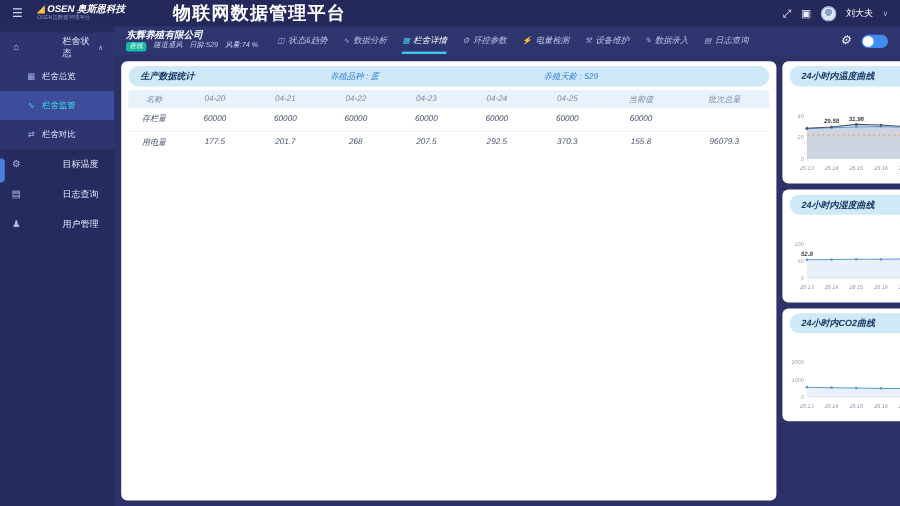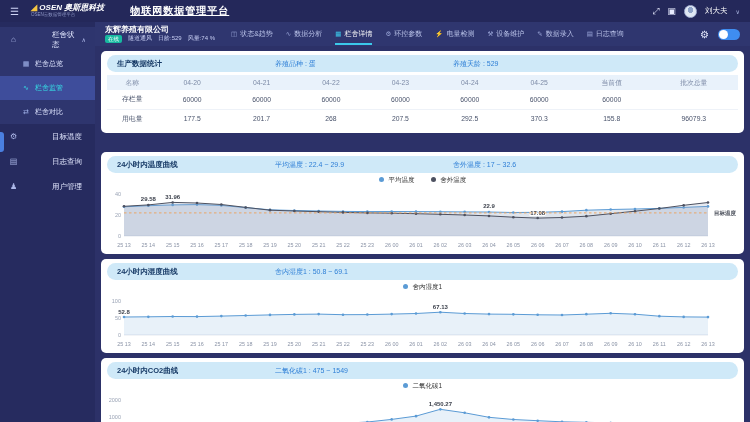--- a/index.html
+++ b/index.html
@@ -7,21 +7,21 @@
     font-family:"Liberation Sans", sans-serif; }
 
   
   .topbar { height:22px; background:#24285a; display:flex; align-items:center;
     padding:0 10px; gap:8px; position:relative; z-index:5; }
   .menu-icon { color:#cfd5f5; font-size:10px; cursor:pointer; }
   .logo { display:flex; flex-direction:column; line-height:1.05; margin-left:4px; }
   .logo-main { font-size:8px; font-weight:bold; font-style:italic; color:#fff; white-space:nowrap; }
   .logo-main .logo-mark { color:#f5c542; font-style:normal; }
   .logo-sub { font-size:4.5px; color:#8f98c8; white-space:nowrap; }
-  .app-title { font-size:10px; font-weight:bold; color:#fff; margin-left:18px; letter-spacing:1px;text-decoration:underline; }
+  .app-title { font-size:15px; font-weight:bold; color:#fff; margin-left:32px; letter-spacing:1px; }
   .topbar-spacer { flex:1; }
   .top-ico { color:#e8ecff; font-size:9px; cursor:pointer; }
   .avatar { width:13px; height:13px; border-radius:50%;
     background:radial-gradient(circle at 50% 38%, #8fa3c8 0 3px, #dfe7f3 3px); border:1px solid #aab6d8; }
   .username { color:#fff; font-size:7.5px; }
   .caret-down { color:#aab4e0; font-size:6px; }
 
   
   .shell { display:flex; height:400px; }
 
@@ -35,40 +35,40 @@
   .side-item .caret { font-size:6px; color:#aeb9ea; }
   .sub-item { height:24px; display:flex; align-items:center; gap:5px; padding:0 9px 0 22px;
     color:#dfe5ff; font-size:7px; cursor:pointer; }
   .sub-item .ico { font-size:7px; color:#9fb0e8; width:8px; text-align:center; }
   .sub-item.active { background:#3e4d9b; color:#35e1e6; }
   .sub-item.active .ico { color:#35e1e6; }
   .collapse-handle { position:absolute; left:0; top:110px; width:4px; height:20px;
     background:#4a7fe0; border-radius:0 3px 3px 0; cursor:pointer; }
 
   
-  .main { flex:1; display:flex; flex-direction:column; min-width:0; }
+  .main { flex:1; display:flex; flex-direction:column; min-width:0;font-style:italic; }
   .subheader { height:24px; background:#2f366f; display:flex; align-items:center;
     padding:0 10px; gap:12px; flex:none; }
   .company-block { display:flex; flex-direction:column; justify-content:center; line-height:1.15; margin-right:4px; }
   .company-name { color:#fff; font-size:8px; font-weight:bold; white-space:nowrap; }
   .company-meta { display:flex; align-items:center; gap:6px; font-size:6px; color:#c6cdf2; white-space:nowrap; }
   .online-badge { background:#17b9a0; color:#fff; border-radius:2px; font-size:5.5px;
     padding:0 3px; line-height:8px; height:8px; }
   .tabs { display:flex; align-items:center; gap:13px; }
   .tab { display:flex; align-items:center; gap:3px; font-size:7px; color:#b9c2e8;
     padding:5px 0 4px; border-bottom:2px solid transparent; cursor:pointer; white-space:nowrap; }
   .tab .tab-ico { font-size:6.5px; color:#9aa6d8; }
   .tab.active { color:#fff; border-bottom-color:#3bc8ea; }
   .tab.active .tab-ico { color:#3bc8ea; }
   .subheader-right { margin-left:auto; display:flex; align-items:center; gap:9px; }
   .gear { color:#e8ecff; font-size:10px; cursor:pointer; }
   .toggle { width:22px; height:11px; background:#3f8df0; border-radius:6px; position:relative; cursor:pointer; }
   .toggle .knob { position:absolute; left:1px; top:1px; width:9px; height:9px; border-radius:50%; background:#fff; }
 
-  .content { flex:1; padding:5px 6px; display:flex; flex-direction:column; gap:19px; overflow:hidden; }
+  .content { flex:1; padding:5px 6px; display:flex; flex-direction:row; gap:5px; overflow:hidden; }
 
   
   .card { background:#fff; border-radius:5px; padding:4px 6px 5px; flex:none; }
   .card-head { height:17px; background:#cfe9f8; border-radius:9px; display:flex;
     align-items:center; padding:0 10px; }
   .card-title { width:158px; font-size:7.5px; font-weight:bold; color:#173a66; flex:none; }
   .head-stat { width:178px; font-size:7px; color:#2e7fd6; flex:none; white-space:nowrap; }
 
   table.prod { width:100%; border-collapse:collapse; text-align:center; font-size:6.8px; margin-top:3px; }
   table.prod th { background:#e9f2fb; color:#7c8aa6; font-weight:normal; height:15px; }

